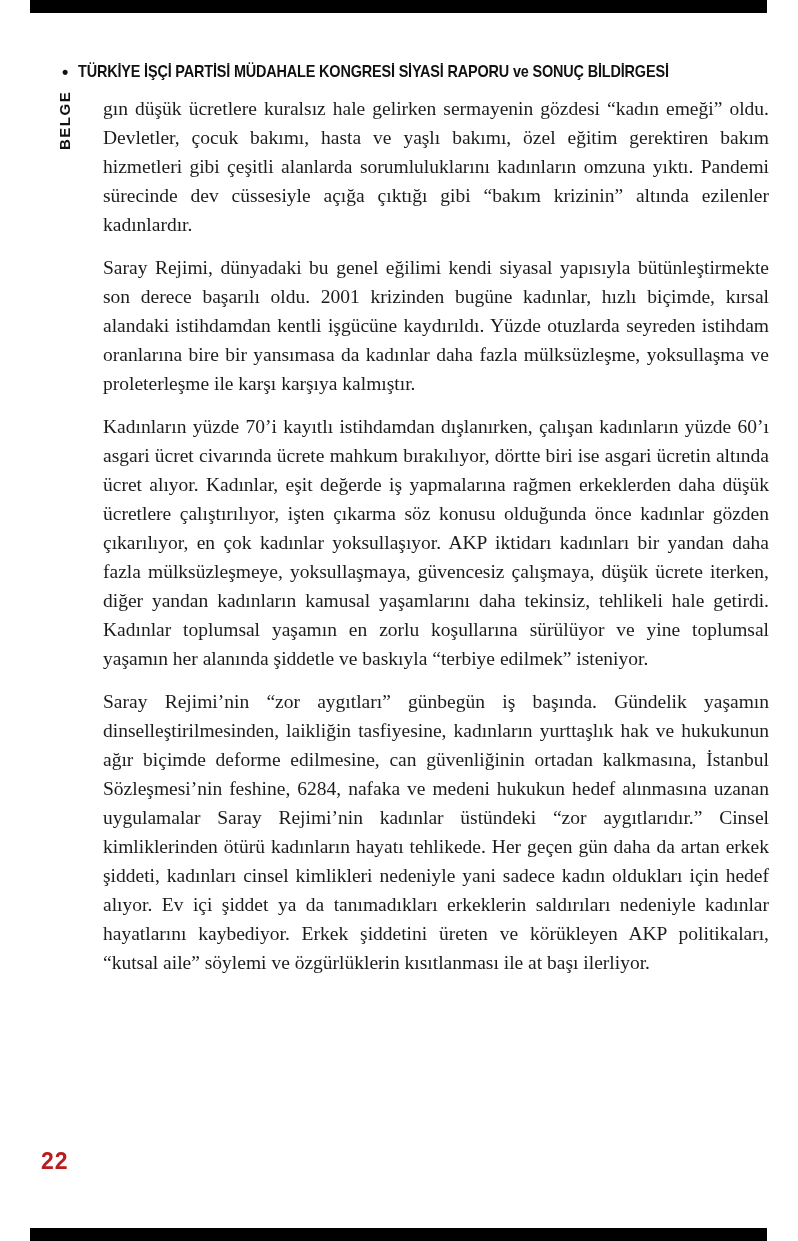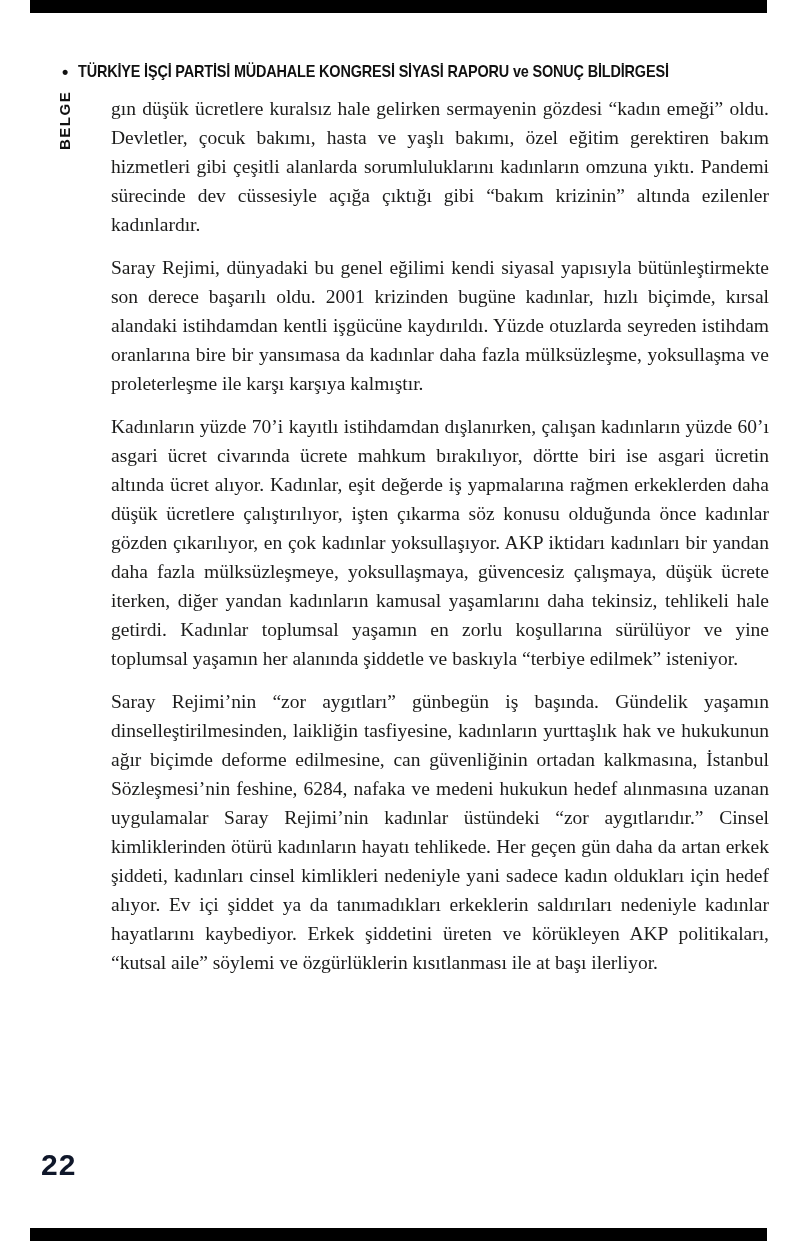--- a/index.html
+++ b/index.html
@@ -72,33 +72,33 @@
     position: absolute;
     left: 103px;
     top: 94px;
     width: 666px;
     color: #1c1c1b;
     font-size: 19.5px;
     line-height: 29px;
     text-align: justify;
   }
   .body-text p {
-    margin: 0 0 14px 8px;
+    margin: 0 0 14px 0;
     padding: 0;
   }
 
   .page-number {
     position: absolute;
     left: 41px;
     top: 1148px;
     font-family: "Liberation Sans", "DejaVu Sans", sans-serif;
     font-weight: bold;
-    font-size: 30px;
+    font-size: 23px;
     letter-spacing: 1px;
-    color: #0f172a;
+    color: #b91c1c;
   }
 </style>
 </head>
 <body>
 
 <div class="page">
 
   <div class="rule top"></div>
 
   <div class="header">

